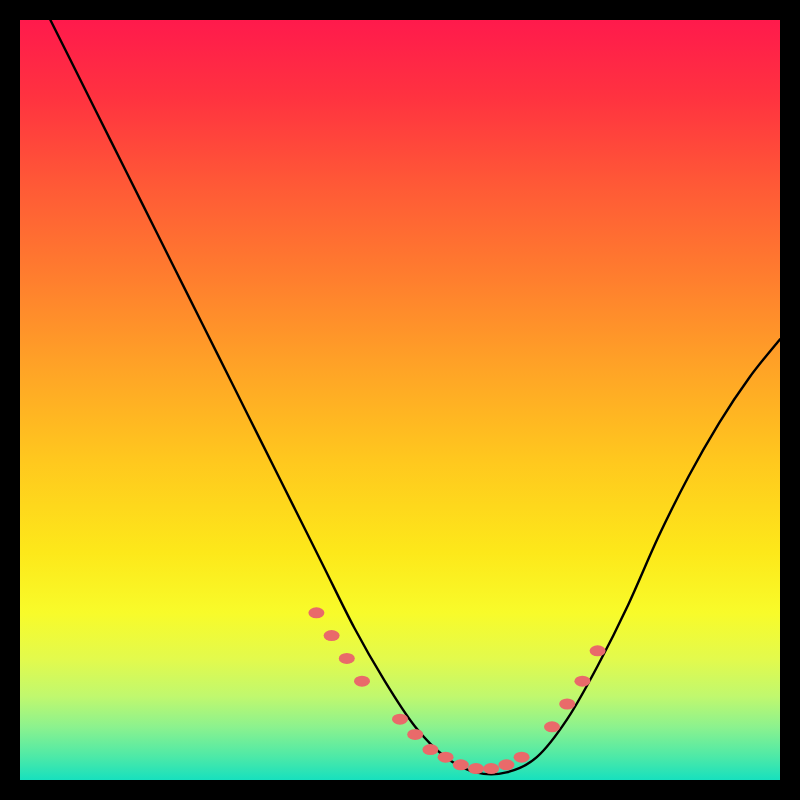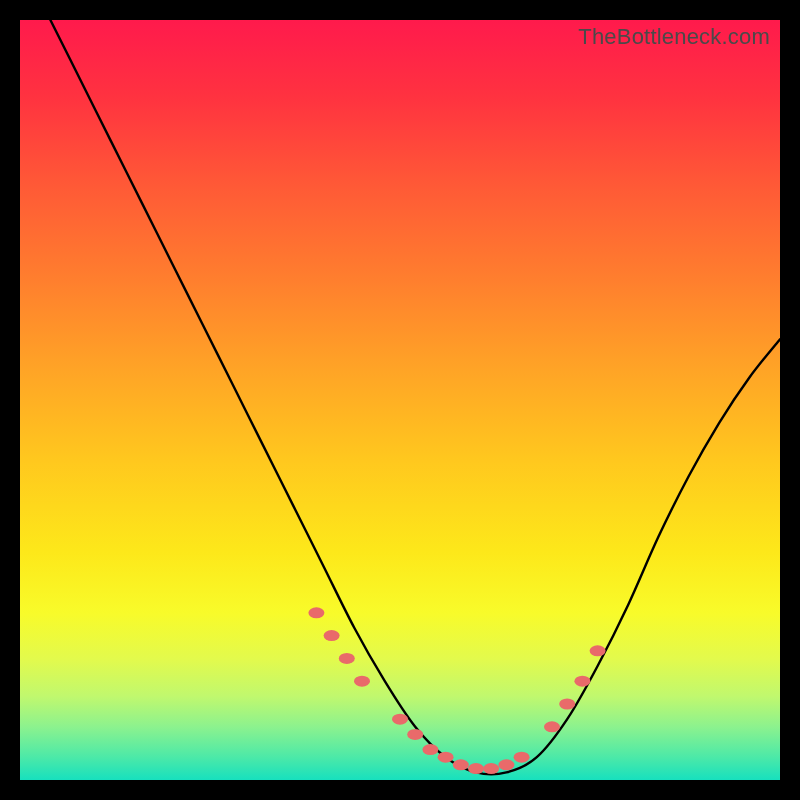--- a/index.html
+++ b/index.html
@@ -56,21 +56,20 @@
     overflow: visible;
   }
 </style>
 </head>
 <body>
 
 <div class="stage">
 
   <div class="plot-area">
 
-    <div class="watermark">TheBottleneck.com</div>
 
     <svg class="curve" viewBox="0 0 760 760" preserveAspectRatio="none">
       <path id="curve-path" fill="none" stroke="#000000" stroke-width="2.4" stroke-linecap="round" d="M 30.4 0.0 C 35.5 10.1 50.7 40.5 60.8 60.8 C 70.9 81.1 81.1 101.3 91.2 121.6 C 101.3 141.9 111.5 162.1 121.6 182.4 C 131.7 202.7 141.9 222.9 152.0 243.2 C 162.1 263.5 172.3 283.7 182.4 304.0 C 192.5 324.3 202.7 344.5 212.8 364.8 C 222.9 385.1 233.1 405.3 243.2 425.6 C 253.3 445.9 263.5 466.1 273.6 486.4 C 283.7 506.7 293.9 526.9 304.0 547.2 C 314.1 567.5 324.3 589.0 334.4 608.0 C 344.5 627.0 354.7 644.7 364.8 661.2 C 374.9 677.7 385.1 694.1 395.2 706.8 C 405.3 719.5 415.5 729.6 425.6 737.2 C 435.7 744.8 445.9 749.9 456.0 752.4 C 466.1 754.9 476.3 754.9 486.4 752.4 C 496.5 749.9 506.7 746.1 516.8 737.2 C 526.9 728.3 537.1 714.4 547.2 699.2 C 557.3 684.0 567.5 665.0 577.6 646.0 C 587.7 627.0 597.9 606.7 608.0 585.2 C 618.1 563.7 628.3 538.3 638.4 516.8 C 648.5 495.3 658.7 475.0 668.8 456.0 C 678.9 437.0 689.1 419.3 699.2 402.8 C 709.3 386.3 719.5 371.1 729.6 357.2 C 739.7 343.3 754.9 325.5 760.0 319.2"></path>
       <g id="dots">
           <ellipse cx="296.4" cy="592.8" rx="8" ry="5.5" fill="#E96A6A"></ellipse>
           <ellipse cx="311.6" cy="615.6" rx="8" ry="5.5" fill="#E96A6A"></ellipse>
           <ellipse cx="326.8" cy="638.4" rx="8" ry="5.5" fill="#E96A6A"></ellipse>
           <ellipse cx="342.0" cy="661.2" rx="8" ry="5.5" fill="#E96A6A"></ellipse>
           <ellipse cx="380.0" cy="699.2" rx="8" ry="5.5" fill="#E96A6A"></ellipse>
           <ellipse cx="395.2" cy="714.4" rx="8" ry="5.5" fill="#E96A6A"></ellipse>

